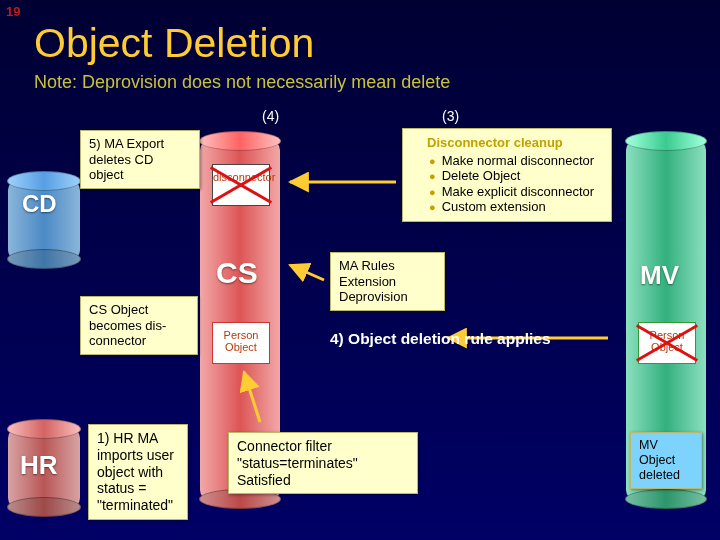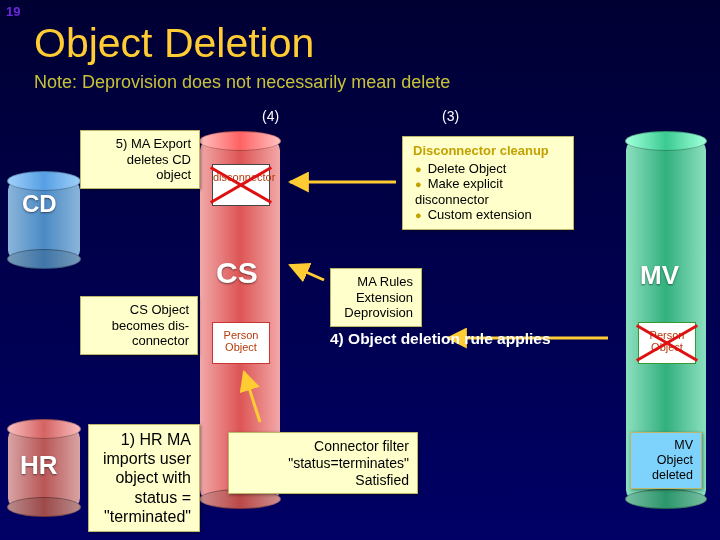--- a/index.html
+++ b/index.html
@@ -2,21 +2,21 @@
 <html><head>
 <meta charset="utf-8">
 <style>
   * { box-sizing: border-box; margin: 0; padding: 0; }
   body {
     width: 720px; height: 540px;
     background: linear-gradient(to bottom, #000033, #000066);
     font-family: Arial, Helvetica, sans-serif;
     position: relative; overflow: hidden; color: #fff;
   }
-  .slide-num { position: absolute; top: 4px; left: 6px; font-size: 13px; color: #6d28d9; font-weight: bold; }
+  .slide-num { position: absolute; top: 4px; left: 6px; font-size: 13px; color: #b91c1c; font-weight: bold; }
   .title { position: absolute; top: 20px; left: 34px; font-size: 41px; font-weight: normal; color: #ffcc33; }
   .subtitle { position: absolute; top: 72px; left: 34px; font-size: 18px; color: #c7c23a; }
 
   .stage-lbl { position: absolute; font-size: 14px; color: #fff; }
 
   
   .cyl { position: absolute; border-radius: 10px; }
   .cyl::before, .cyl::after {
     content: ""; position: absolute; left: -1px; right: -1px; height: 18px;
     border-radius: 50%; background: inherit; border: 1px solid rgba(0,0,0,.3);
@@ -30,28 +30,28 @@
   .mv-cyl { left: 626px; top: 140px; width: 80px; height: 360px; background: linear-gradient(to right,#8ce0bf,#33b07e,#8ce0bf); }
 
   .cyl-label { position: absolute; color: #fff; font-weight: bold; text-shadow: 0 1px 2px rgba(0,0,0,.5); }
   .cd-label { left: 22px; top: 190px; font-size: 24px; }
   .hr-label { left: 20px; top: 450px; font-size: 26px; }
   .cs-label { left: 216px; top: 256px; font-size: 30px; }
   .mv-label { left: 640px; top: 260px; font-size: 26px; }
 
   .callout {
     position: absolute; background: #ffffcc; color: #000; border: 1px solid #bdb76b;
-    padding: 5px 8px; font-size: 13px; line-height: 1.2; text-align: right; box-shadow: 1px 1px 3px rgba(0,0,0,.4);
+    padding: 5px 8px; font-size: 13px; line-height: 1.2; text-align: left; box-shadow: 1px 1px 3px rgba(0,0,0,.4);
   }
   .callout-5   { left: 80px;  top: 130px; width: 120px; }
   .callout-csd { left: 80px;  top: 296px; width: 118px; }
-  .callout-1   { left: 88px;  top: 424px; width: 112px; font-size: 16px; }
-  .callout-mar { left: 330px; top: 252px; width: 92px; margin-top: 16px; }
+  .callout-1   { left: 88px;  top: 424px; width: 100px; font-size: 14px; }
+  .callout-mar { left: 330px; top: 252px; width: 115px; }
   .callout-cf  { left: 228px; top: 432px; width: 190px; font-size: 14px; }
-  .callout-dc  { left: 402px; top: 136px; width: 172px; text-align: left; padding: 6px 10px 6px 10px; }
+  .callout-dc  { left: 402px; top: 128px; width: 210px; text-align: left; padding: 6px 10px 6px 24px; }
   .callout-dc .hdr { color: #c2a100; font-weight: bold; margin-bottom: 2px; }
   .callout-dc ul { list-style: none; margin-left: 2px; }
   .callout-dc li::before { content: "\25CF"; color: #c2a100; margin-right: 6px; font-size: 11px; }
   .callout-mvd { left: 630px; top: 432px; width: 72px; font-size: 12.5px; background: #7dd3fc; }
 
   .rule2 { position: absolute; left: 330px; top: 330px; font-size: 15.5px; color: #fff; font-weight: bold; }
 
   .obj-del {
     position: absolute; width: 58px; height: 42px; background: #fff;
     border: 1px solid #444; font-size: 11px; text-align: center; padding-top: 6px; color: #b53b0d;
@@ -113,20 +113,21 @@
 
 <div class="callout callout-5">5) MA Export deletes CD object</div>
 <div class="callout callout-csd">CS Object becomes dis-connector</div>
 <div class="callout callout-1">1) HR MA imports user object with status = "terminated"</div>
 <div class="callout callout-mar">MA Rules Extension Deprovision</div>
 <div class="callout callout-cf">Connector filter "status=terminates" Satisfied</div>
 
 <div class="callout callout-dc">
   <div class="hdr">Disconnector cleanup</div>
   <ul>
+    <li>Make normal disconnector</li>
     <li>Delete Object</li>
     <li>Make explicit disconnector</li>
     <li>Custom extension</li>
   </ul>
 </div>
 
 <div class="callout callout-mvd">MV Object deleted</div>
 
 <div class="rule2">4) Object deletion rule applies</div>
 

